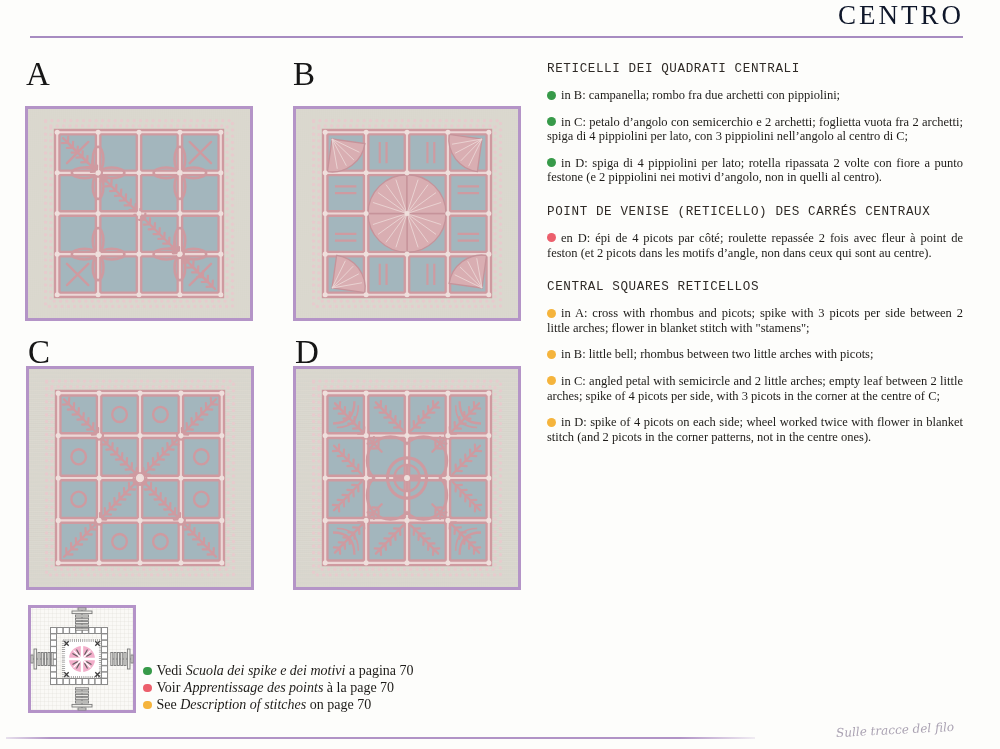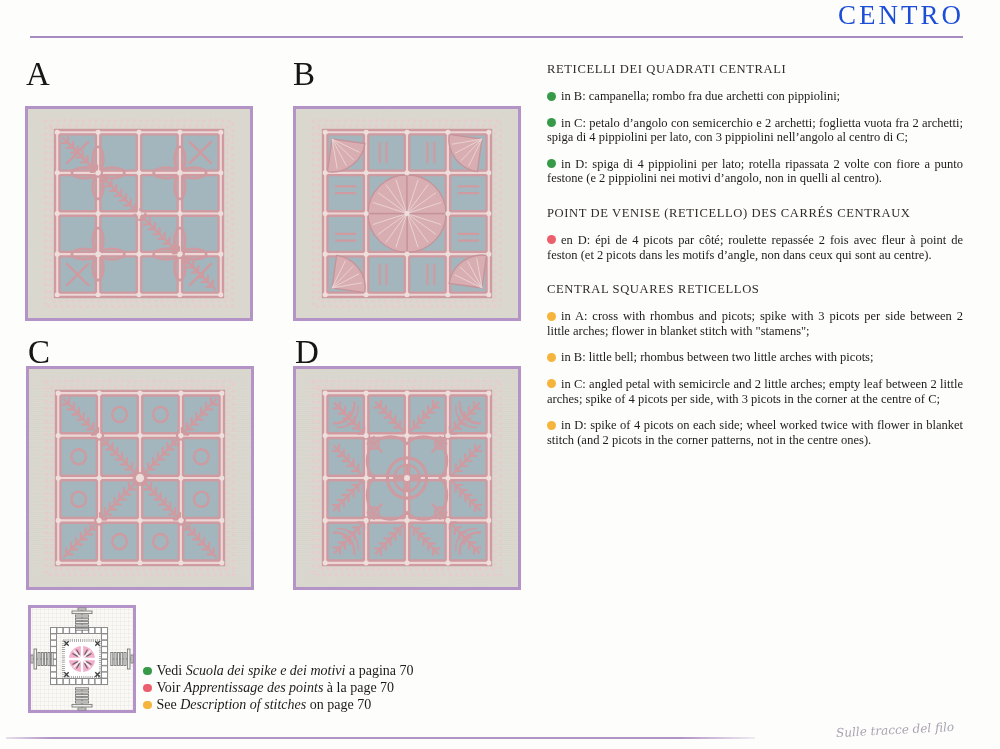--- a/index.html
+++ b/index.html
@@ -1,29 +1,29 @@
 <!DOCTYPE html>
 <html><head>
 <meta charset="utf-8">
 <style>
   html,body{margin:0;padding:0;background:#ffffff;}
   .page{position:relative;width:1000px;height:749px;background:#fdfdfb;overflow:hidden;
         font-family:"Liberation Serif",serif;color:#1d1b18;}
 
-  .page-title{position:absolute;top:0px;right:36px;font-size:27px;letter-spacing:3px;color:#1d4ed8;}
+  .page-title{position:absolute;top:0px;right:36px;font-size:27px;letter-spacing:3px;color:#0f172a;}
   .header-rule{position:absolute;left:30px;top:36px;width:933px;height:2px;background:#a78cc1;}
 
   .figure-label{position:absolute;font-size:33px;color:#161616;line-height:1;}
   .photo{position:absolute;border:3px solid #b494c7;box-sizing:border-box;background:#dbd8cf;}
   .photo svg{display:block;width:100%;height:100%;}
 
   .right-col{position:absolute;left:547px;top:62px;width:416px;}
   .section{margin-bottom:20px;}
   .section-heading{font-size:12.6px;font-weight:normal;letter-spacing:.6px;color:#2f2a26;
-                   margin:0 0 12px 0;white-space:nowrap;}
+                   margin:0 0 12px 0;white-space:nowrap;font-family:Liberation Mono, monospace;}
   .entry{font-size:12.5px;line-height:14.6px;text-align:justify;margin:0 0 12px 0;color:#1d1b18;}
   .section .entry:last-child{margin-bottom:0;}
   .bullet{display:inline-block;width:9px;height:9px;border-radius:50%;margin-right:5px;
           position:relative;top:0.5px;}
 
   .diagram{position:absolute;left:28px;top:605px;width:108px;height:108px;}
   .diagram svg{display:block;width:100%;height:100%;}
 
   .legend{position:absolute;left:143px;top:662px;font-size:14px;line-height:17px;color:#1d1b18;}
   .legend-dot{display:inline-block;width:8.5px;height:8.5px;border-radius:50%;margin-right:5px;}

